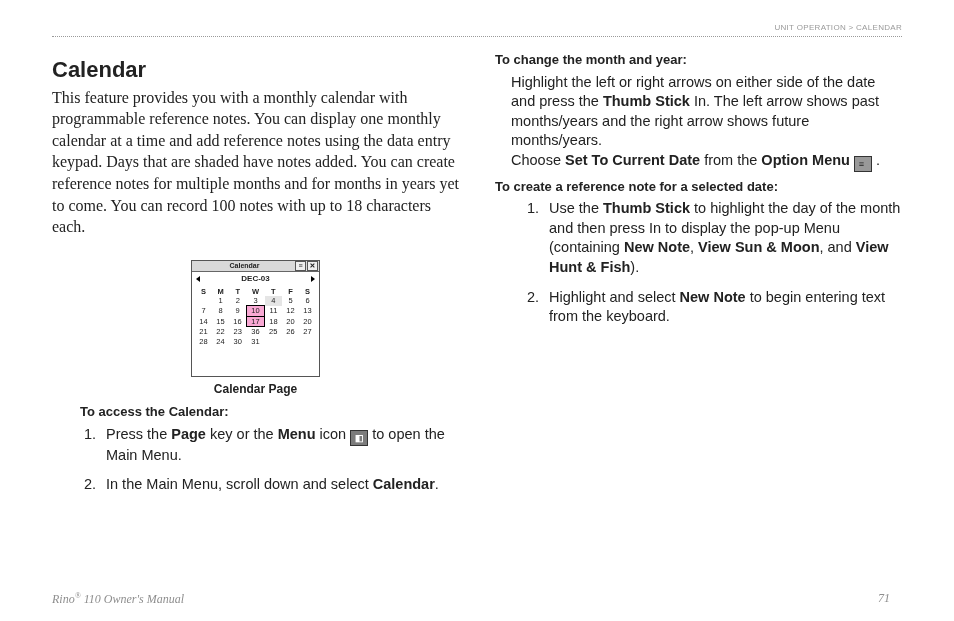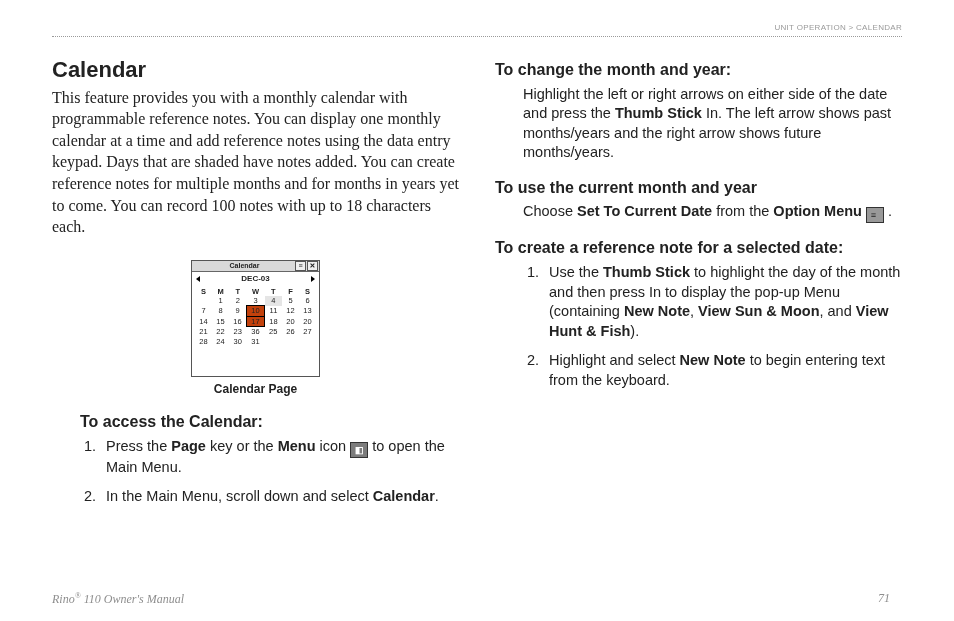--- a/index.html
+++ b/index.html
@@ -43,25 +43,25 @@
     margin: 10px 0 2px 0;
   }
   .intro {
     font-family: "Times New Roman", Times, serif;
     font-size: 16px;
     line-height: 1.35;
   }
   .heading-b {
     font-family: Arial, Helvetica, sans-serif;
     font-weight: bold;
-    font-size: 16px;
-    margin: 14px 0 4px 0;
+    font-size: 13px;
+    margin: 6px 0 4px 0;
   }
   .indent {
-    margin-left: 28px;
+    margin-left: 16px;
     font-size: 14.5px;
   }
   ol {
     margin: 0;
     padding-left: 48px;
     font-size: 14.5px;
   }
   ol li {
     margin-bottom: 10px;
     padding-left: 6px;
@@ -122,21 +122,21 @@
     font-size: 7.5px;
     font-family: Arial, Helvetica, sans-serif;
   }
   table.cal th, table.cal td {
     width: 15px;
     text-align: center;
     padding: 0 1px;
     line-height: 1.25;
   }
   table.cal td.cursor {
-    background: #c2410c;
+    background: #f9a8d4;
     border: 1px solid #000;
   }
   table.cal td.note {
     background: #e5e5e5;
   }
   .cal-pad { height: 28px; }
   .cal-caption {
     font-weight: bold;
     font-family: Liberation Sans, sans-serif;
     font-size: 12px;
@@ -277,21 +277,20 @@
         </li>
       </ol>
     </div>
 
     <div class="col">
       <div class="heading-b">To change the month and year:</div>
       <div class="indent">
         <span>Highlight the left or right arrows on either side of the date and press the </span><span class="b">Thumb Stick</span><span> In. The left arrow shows past months/years and the right arrow shows future months/years.</span>
       </div>
 
-      <div class="heading-b">To use the current month and year</div>
       <div class="indent">
         <span>Choose </span><span class="b">Set To Current Date</span><span> from the </span><span class="b">Option Menu</span> <span class="inline-icon option">≡</span><span> .</span>
       </div>
 
       <div class="heading-b">To create a reference note for a selected date:</div>
       <ol>
         <li>
           <span>Use the </span><span class="b">Thumb Stick</span><span> to highlight the day of the month and then press In to display the pop-up Menu (containing </span><span class="b">New Note</span><span>, </span><span class="b">View Sun &amp; Moon</span><span>, and </span><span class="b">View Hunt &amp; Fish</span><span>).</span>
         </li>
         <li>

